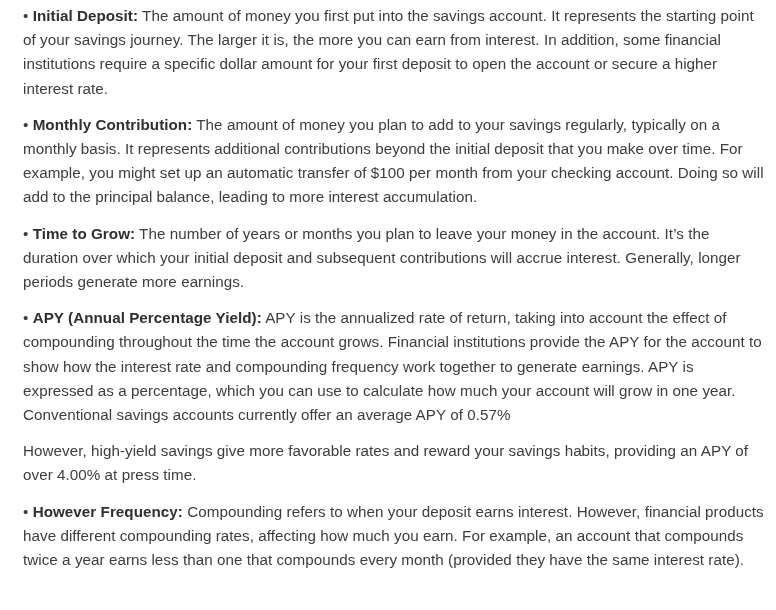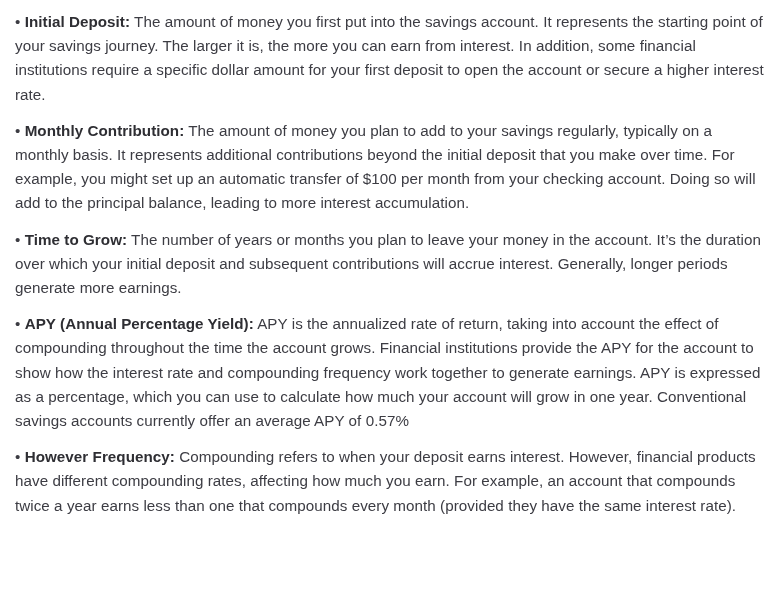--- a/index.html
+++ b/index.html
@@ -8,22 +8,21 @@
     background: #ffffff;
   }
   body {
     width: 776px;
     height: 610px;
     overflow: hidden;
     font-family: "Liberation Sans", "DejaVu Sans", sans-serif;
     color: #3c3c43;
   }
   .content {
-    padding: 4px 10px 0 15px;
-    margin-top: 6px;
+    padding: 4px 10px 0 23px;
   }
   .para {
     margin: 0 0 12px 0;
     font-size: 15.2px;
     line-height: 24.2px;
     letter-spacing: 0.05px;
   }
   .para b {
     font-weight: bold;
     color: #2e2e33;
@@ -35,16 +34,17 @@
 <div class="content">
 
   <p class="para"><span>•</span> <b>Initial Deposit:</b><span> The amount of money you first put into the savings account. It represents the starting point of your savings journey. The larger it is, the more you can earn from interest. In addition, some financial institutions require a specific dollar amount for your first deposit to open the account or secure a higher interest rate.</span></p>
 
   <p class="para"><span>•</span> <b>Monthly Contribution:</b><span> The amount of money you plan to add to your savings regularly, typically on a monthly basis. It represents additional contributions beyond the initial deposit that you make over time. For example, you might set up an automatic transfer of $100 per month from your checking account. Doing so will add to the principal balance, leading to more interest accumulation.</span></p>
 
   <p class="para"><span>•</span> <b>Time to Grow:</b><span> The number of years or months you plan to leave your money in the account. It’s the duration over which your initial deposit and subsequent contributions will accrue interest. Generally, longer periods generate more earnings.</span></p>
 
   <p class="para"><span>•</span> <b>APY (Annual Percentage Yield):</b><span> APY is the annualized rate of return, taking into account the effect of compounding throughout the time the account grows. Financial institutions provide the APY for the account to show how the interest rate and compounding frequency work together to generate earnings. APY is expressed as a percentage, which you can use to calculate how much your account will grow in one year. Conventional savings accounts currently offer an average APY of 0.57%</span></p>
 
+  <p class="para"><span>However, high-yield savings give more favorable rates and reward your savings habits, providing an APY of over 4.00% at press time.</span></p>
 
   <p class="para"><span>•</span> <b>However Frequency:</b><span> Compounding refers to when your deposit earns interest. However, financial products have different compounding rates, affecting how much you earn. For example, an account that compounds twice a year earns less than one that compounds every month (provided they have the same interest rate).</span></p>
 
 </div>
 
 </body></html>

